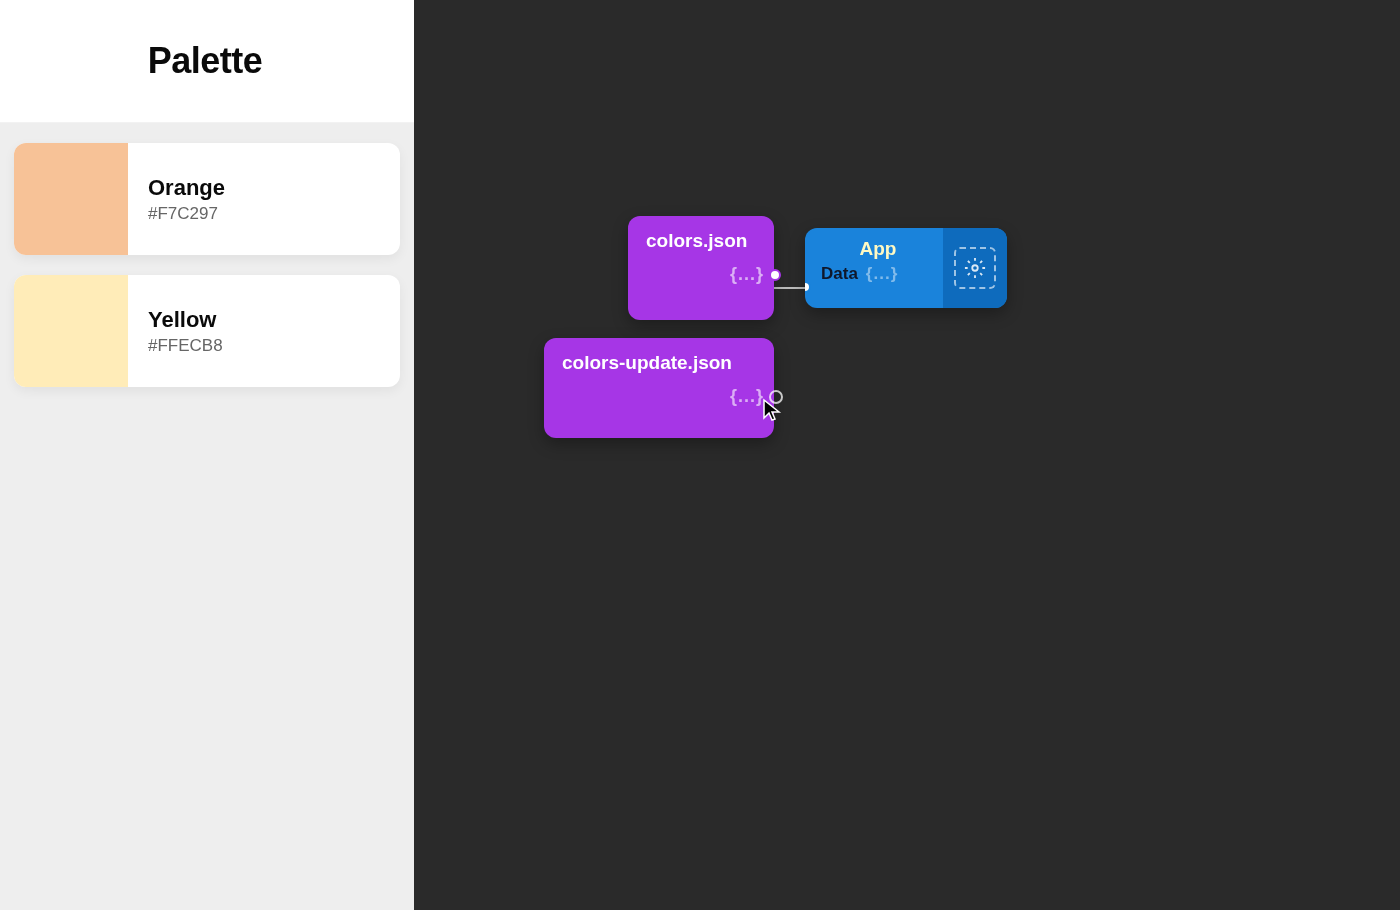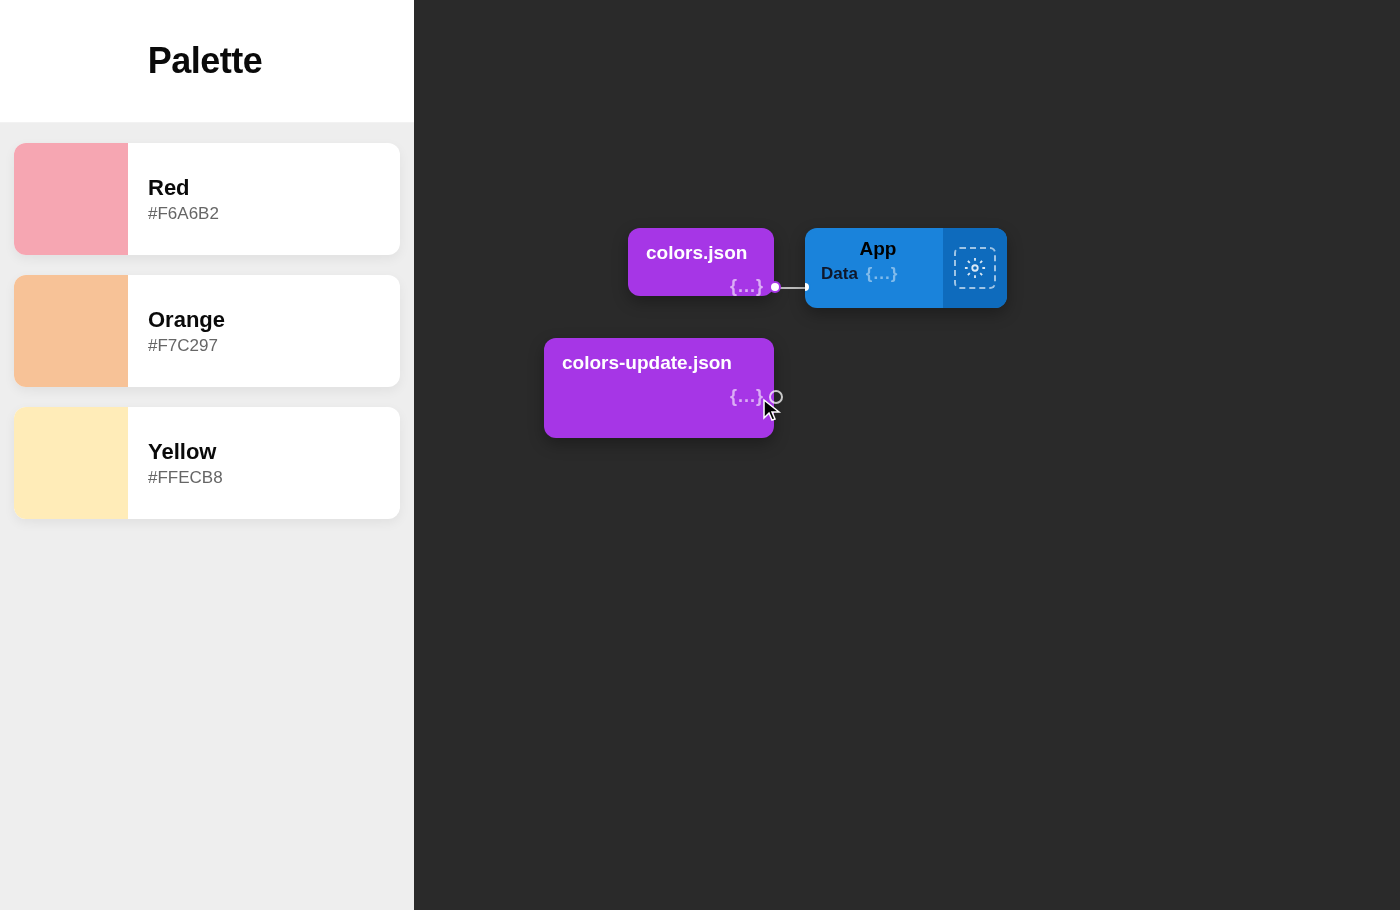--- a/index.html
+++ b/index.html
@@ -148,23 +148,23 @@
       height: 14px;
       border-radius: 50%;
       background: transparent;
       border: 2px solid rgba(255,255,255,0.75);
       position: absolute;
     }
     
     
     .node-colors {
       left: 214px;
-      top: 228px;
+      top: 216px;
       width: 146px;
-      height: 68px;
+      height: 104px;
     }
     
     
     .node-colors-update {
       left: 130px;
       top: 338px;
       width: 230px;
       height: 100px;
     }
     
@@ -183,21 +183,21 @@
       flex: 1;
       display: flex;
       flex-direction: column;
       padding: 10px 6px 8px 14px;
       position: relative;
     }
     
     .app-title {
       font-size: 19px;
       font-weight: 700;
-      color: #000000;
+      color: #fef9c3;
       text-align: center;
       margin-bottom: 4px;
     }
     
     .app-data-row {
       display: flex;
       align-items: center;
       gap: 8px;
       padding-left: 2px;
     }
@@ -259,27 +259,20 @@
   </style>
 </head>
 <body>
 
 <div class="sidebar">
   <div class="sidebar-header">
     <h1 class="sidebar-title">Palette</h1>
   </div>
   <div class="palette-list">
 
-    <div class="palette-card">
-      <div class="swatch" style="background:#F6A6B2"></div>
-      <div class="palette-info">
-        <div class="palette-name">Red</div>
-        <div class="palette-hex">#F6A6B2</div>
-      </div>
-    </div>
 
     <div class="palette-card">
       <div class="swatch" style="background:#F7C297"></div>
       <div class="palette-info">
         <div class="palette-name">Orange</div>
         <div class="palette-hex">#F7C297</div>
       </div>
     </div>
 
     <div class="palette-card">

